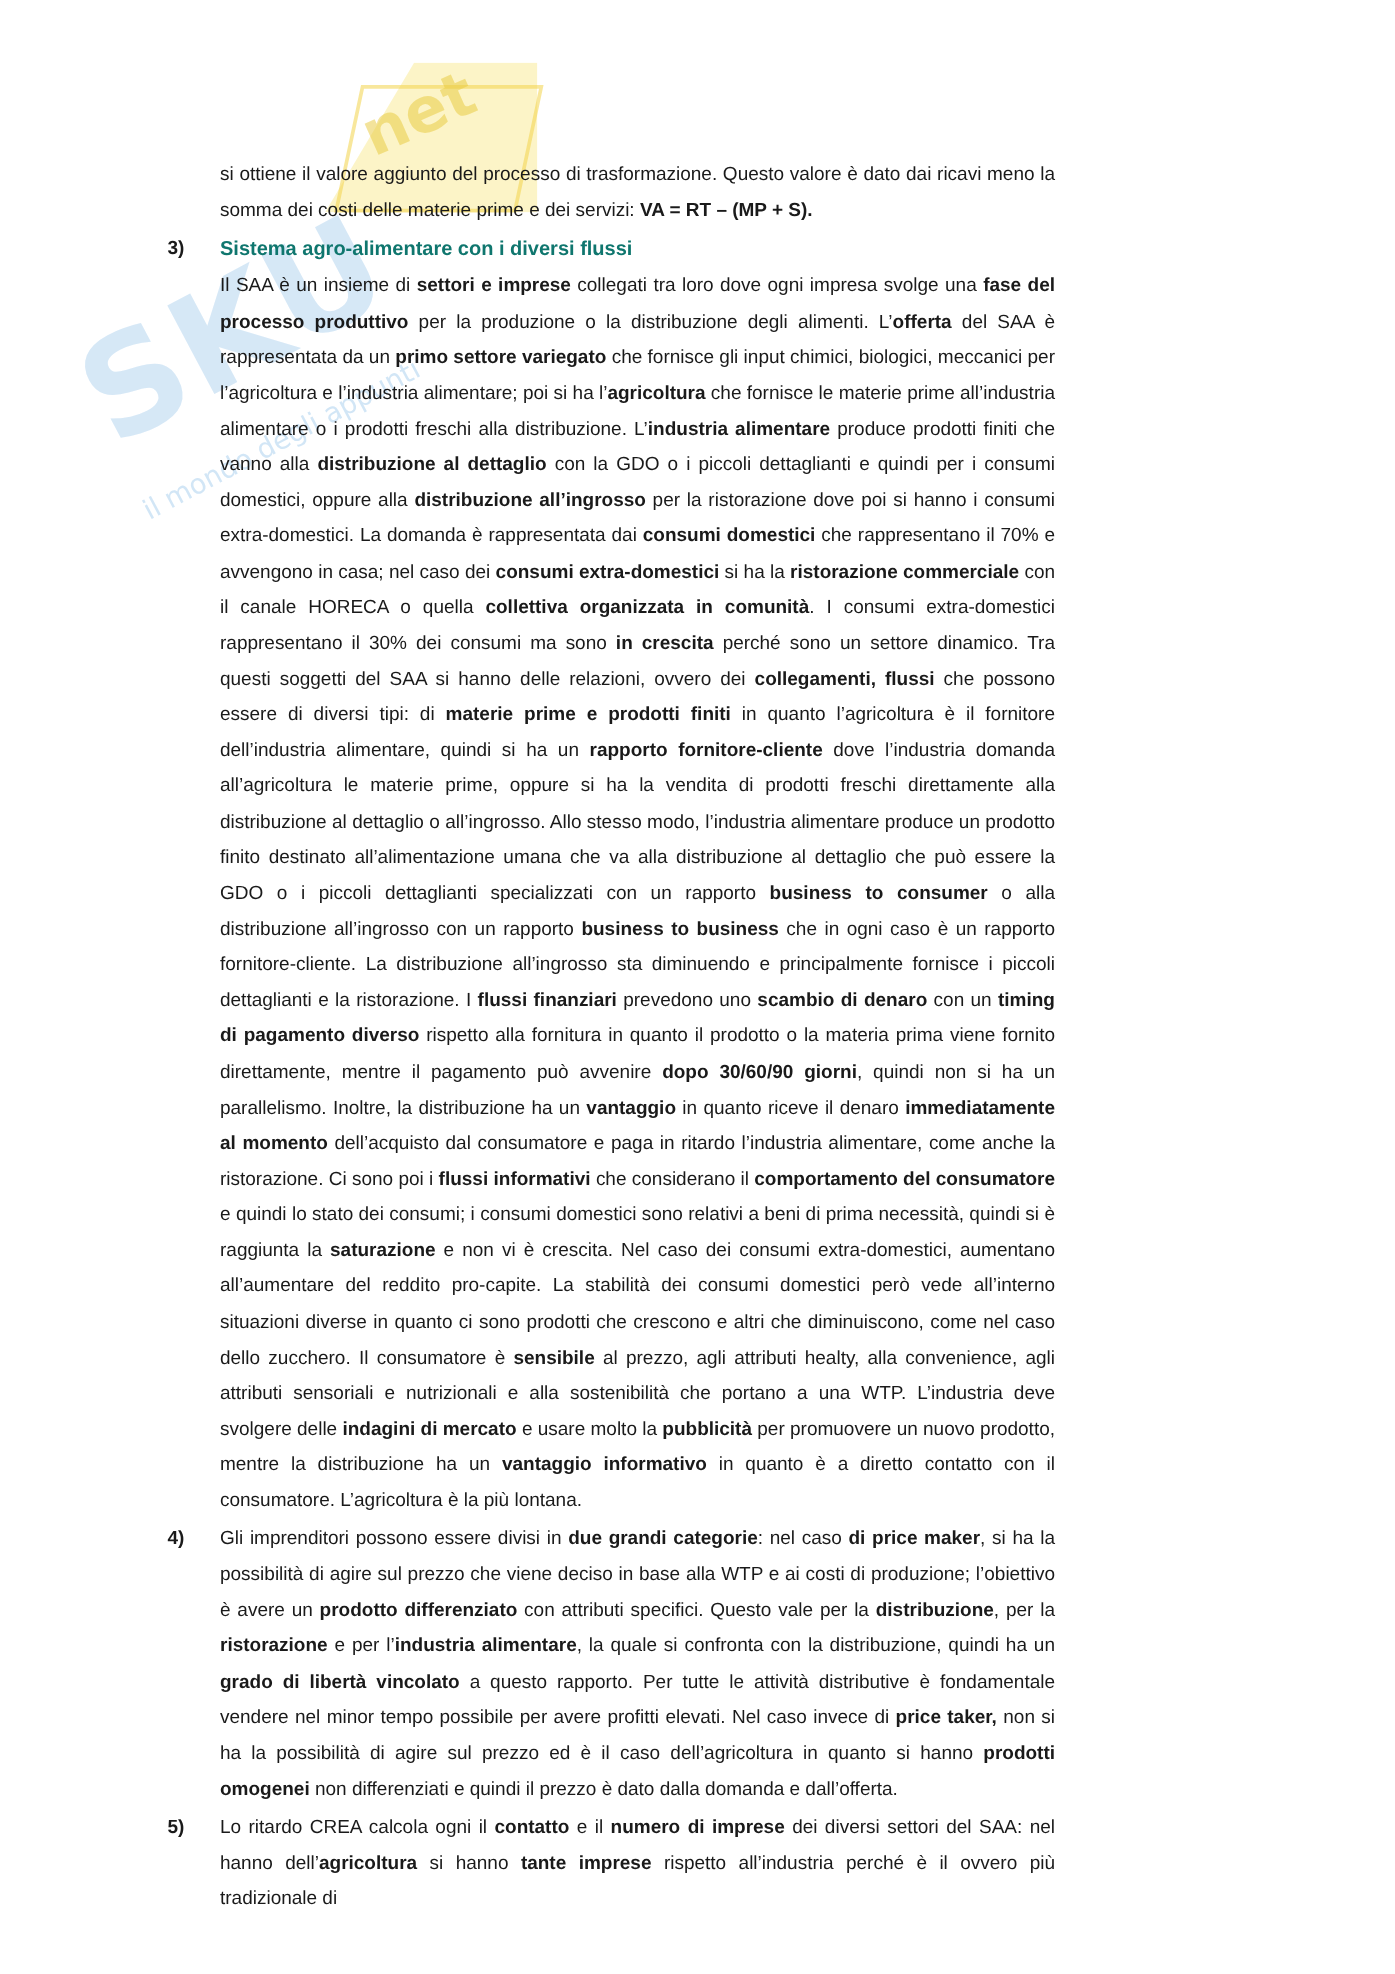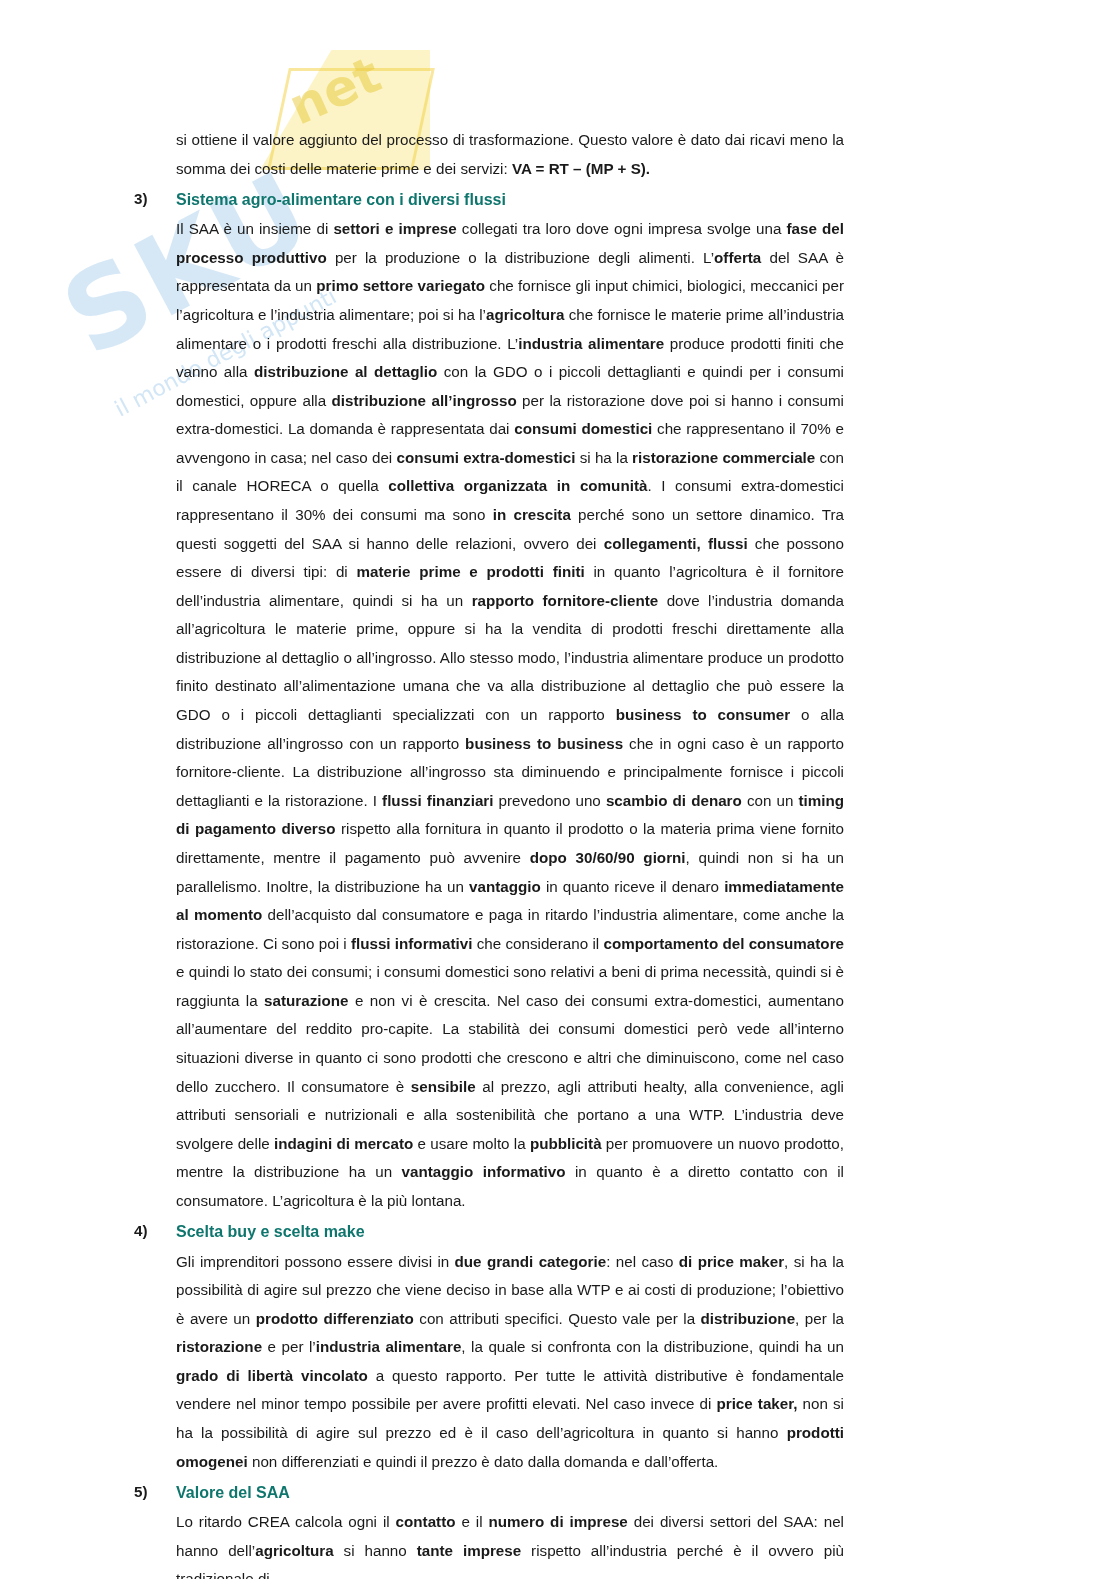--- a/index.html
+++ b/index.html
@@ -150,27 +150,25 @@
         <div class="item">
           <div class="num">3)</div>
           <div class="item-body">
             <div class="heading">Sistema agro-alimentare con i diversi flussi</div>
             <p class="para"><span>Il SAA è un insieme di </span><b>settori e imprese</b><span> collegati tra loro dove ogni impresa svolge una </span><b>fase del processo produttivo</b><span> per la produzione o la distribuzione degli alimenti. L’</span><b>offerta</b><span> del SAA è rappresentata da un </span><b>primo settore variegato</b><span> che fornisce gli input chimici, biologici, meccanici per l’agricoltura e l’industria alimentare; poi si ha l’</span><b>agricoltura</b><span> che fornisce le materie prime all’industria alimentare o i prodotti freschi alla distribuzione. L’</span><b>industria alimentare</b><span> produce prodotti finiti che vanno alla </span><b>distribuzione al dettaglio</b><span> con la GDO o i piccoli dettaglianti e quindi per i consumi domestici, oppure alla </span><b>distribuzione all’ingrosso</b><span> per la ristorazione dove poi si hanno i consumi extra-domestici. La domanda è rappresentata dai </span><b>consumi domestici</b><span> che rappresentano il 70% e avvengono in casa; nel caso dei </span><b>consumi extra-domestici</b><span> si ha la </span><b>ristorazione commerciale</b><span> con il canale HORECA o quella </span><b>collettiva organizzata in comunità</b><span>. I consumi extra-domestici rappresentano il 30% dei consumi ma sono </span><b>in crescita</b><span> perché sono un settore dinamico. Tra questi soggetti del SAA si hanno delle relazioni, ovvero dei </span><b>collegamenti, flussi</b><span> che possono essere di diversi tipi: di </span><b>materie prime e prodotti finiti</b><span> in quanto l’agricoltura è il fornitore dell’industria alimentare, quindi si ha un </span><b>rapporto fornitore-cliente</b><span> dove l’industria domanda all’agricoltura le materie prime, oppure si ha la vendita di prodotti freschi direttamente alla distribuzione al dettaglio o all’ingrosso. Allo stesso modo, l’industria alimentare produce un prodotto finito destinato all’alimentazione umana che va alla distribuzione al dettaglio che può essere la GDO o i piccoli dettaglianti specializzati con un rapporto </span><b>business to consumer</b><span> o alla distribuzione all’ingrosso con un rapporto </span><b>business to business</b><span> che in ogni caso è un rapporto fornitore-cliente. La distribuzione all’ingrosso sta diminuendo e principalmente fornisce i piccoli dettaglianti e la ristorazione. I </span><b>flussi finanziari</b><span> prevedono uno </span><b>scambio di denaro</b><span> con un </span><b>timing di pagamento diverso</b><span> rispetto alla fornitura in quanto il prodotto o la materia prima viene fornito direttamente, mentre il pagamento può avvenire </span><b>dopo 30/60/90 giorni</b><span>, quindi non si ha un parallelismo. Inoltre, la distribuzione ha un </span><b>vantaggio</b><span> in quanto riceve il denaro </span><b>immediatamente al momento</b><span> dell’acquisto dal consumatore e paga in ritardo l’industria alimentare, come anche la ristorazione. Ci sono poi i </span><b>flussi informativi</b><span> che considerano il </span><b>comportamento del consumatore</b><span> e quindi lo stato dei consumi; i consumi domestici sono relativi a beni di prima necessità, quindi si è raggiunta la </span><b>saturazione</b><span> e non vi è crescita. Nel caso dei consumi extra-domestici, aumentano all’aumentare del reddito pro-capite. La stabilità dei consumi domestici però vede all’interno situazioni diverse in quanto ci sono prodotti che crescono e altri che diminuiscono, come nel caso dello zucchero. Il consumatore è </span><b>sensibile</b><span> al prezzo, agli attributi healty, alla convenience, agli attributi sensoriali e nutrizionali e alla sostenibilità che portano a una WTP. L’industria deve svolgere delle </span><b>indagini di mercato</b><span> e usare molto la </span><b>pubblicità</b><span> per promuovere un nuovo prodotto, mentre la distribuzione ha un </span><b>vantaggio informativo</b><span> in quanto è a diretto contatto con il consumatore. L’agricoltura è la più lontana.</span></p>
           </div>
         </div>
         <div class="item">
           <div class="num">4)</div>
           <div class="item-body">
-            <div class="heading">Scelta buy e scelta make</div>
             <p class="para"><span>Gli imprenditori possono essere divisi in </span><b>due grandi categorie</b><span>: nel caso </span><b>di price maker</b><span>, si ha la possibilità di agire sul prezzo che viene deciso in base alla WTP e ai costi di produzione; l’obiettivo è avere un </span><b>prodotto differenziato</b><span> con attributi specifici. Questo vale per la </span><b>distribuzione</b><span>, per la </span><b>ristorazione</b><span> e per l’</span><b>industria alimentare</b><span>, la quale si confronta con la distribuzione, quindi ha un </span><b>grado di libertà vincolato</b><span> a questo rapporto. Per tutte le attività distributive è fondamentale vendere nel minor tempo possibile per avere profitti elevati. Nel caso invece di </span><b>price taker,</b><span> non si ha la possibilità di agire sul prezzo ed è il caso dell’agricoltura in quanto si hanno </span><b>prodotti omogenei</b><span> non differenziati e quindi il prezzo è dato dalla domanda e dall’offerta.</span></p>
           </div>
         </div>
         <div class="item">
           <div class="num">5)</div>
           <div class="item-body">
-            <div class="heading">Valore del SAA</div>
             <p class="para"><span>Lo ritardo CREA calcola ogni il </span><b>contatto</b><span> e il </span><b>numero di imprese</b><span> dei diversi settori del SAA: nel hanno dell’</span><b>agricoltura</b><span> si hanno </span><b>tante imprese</b><span> rispetto all’industria perché è il ovvero più tradizionale di</span></p>
           </div>
         </div>
       </div>
 
   </div>
 </div>
 
 </body></html>

